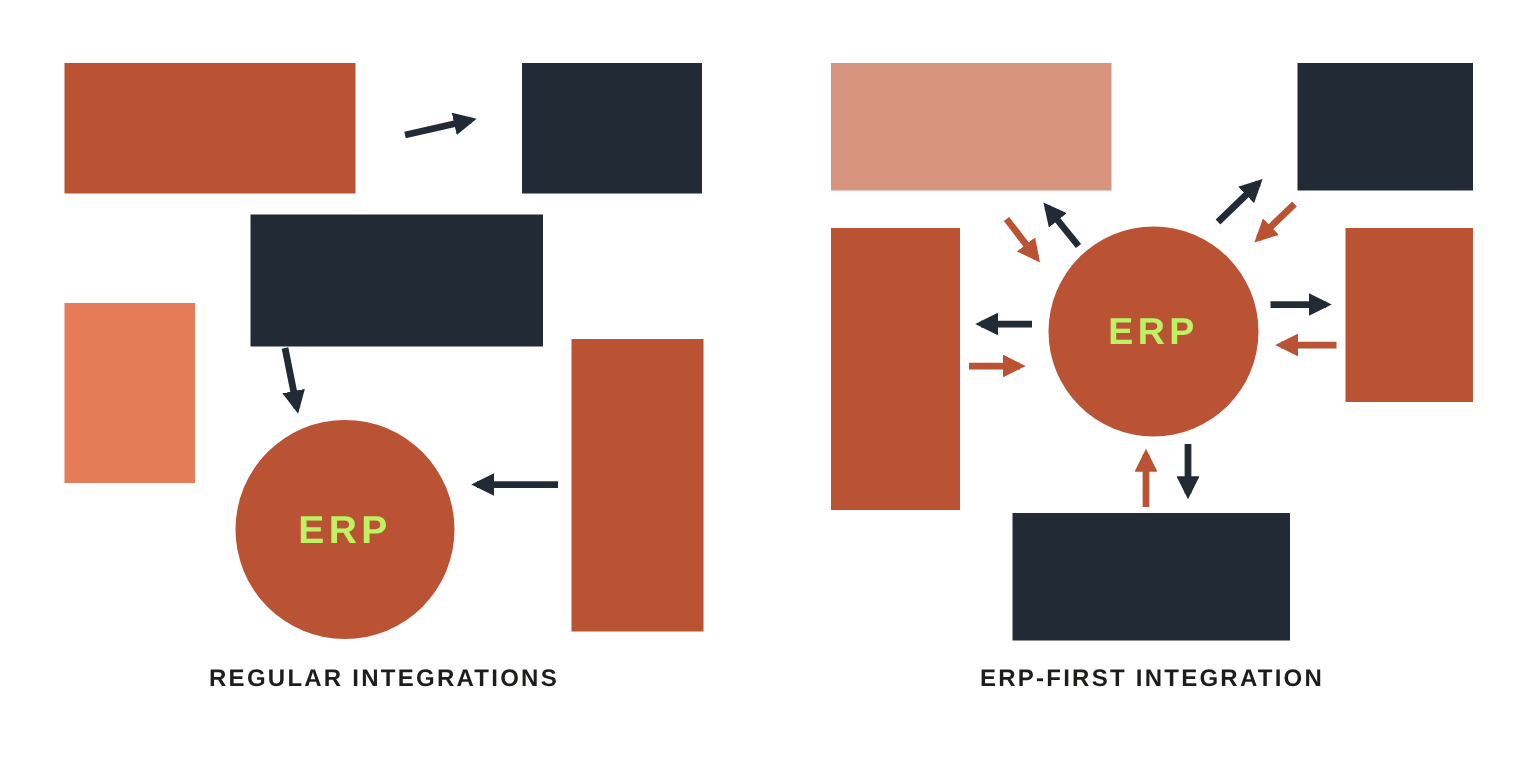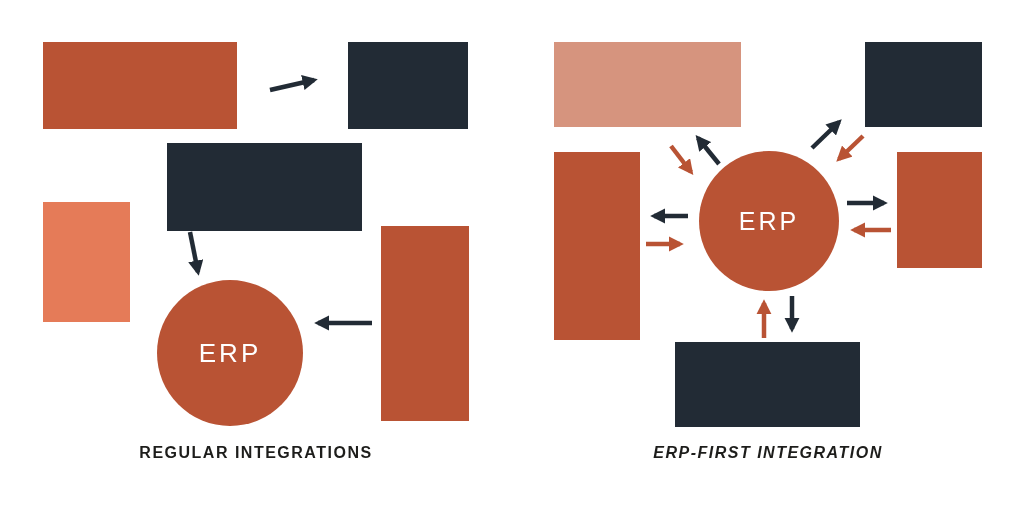--- a/index.html
+++ b/index.html
@@ -15,38 +15,38 @@
   .salmon{background:#e57b58;}
   .pink{background:#d6947e;}
   .navy{background:#222b35;}
   .erp-circle{
     position:absolute;
     background:#b95334;
     border-radius:50%;
     display:flex;align-items:center;justify-content:center;
   }
   .erp-label{
-    color:#ffffff;
-    font-weight:400;
+    color:#bef264;
+    font-weight:700;
     font-size:26px;
     letter-spacing:3px;
   }
   .caption{
     position:absolute;
     top:444px;
     width:512px;
     text-align:center;
     color:#1d1d1b;
     font-weight:700;
     font-size:16px;
     letter-spacing:1.5px;
     white-space:nowrap;
   }
   .caption-left{left:0;}
-  .caption-right{left:512px;font-style:italic;}
+  .caption-right{left:512px;}
   svg.arrow-layer{
     position:absolute;left:0;top:0;
     pointer-events:none;
   }
 </style>
 </head>
 <body>
 
 <div class="canvas">
 

